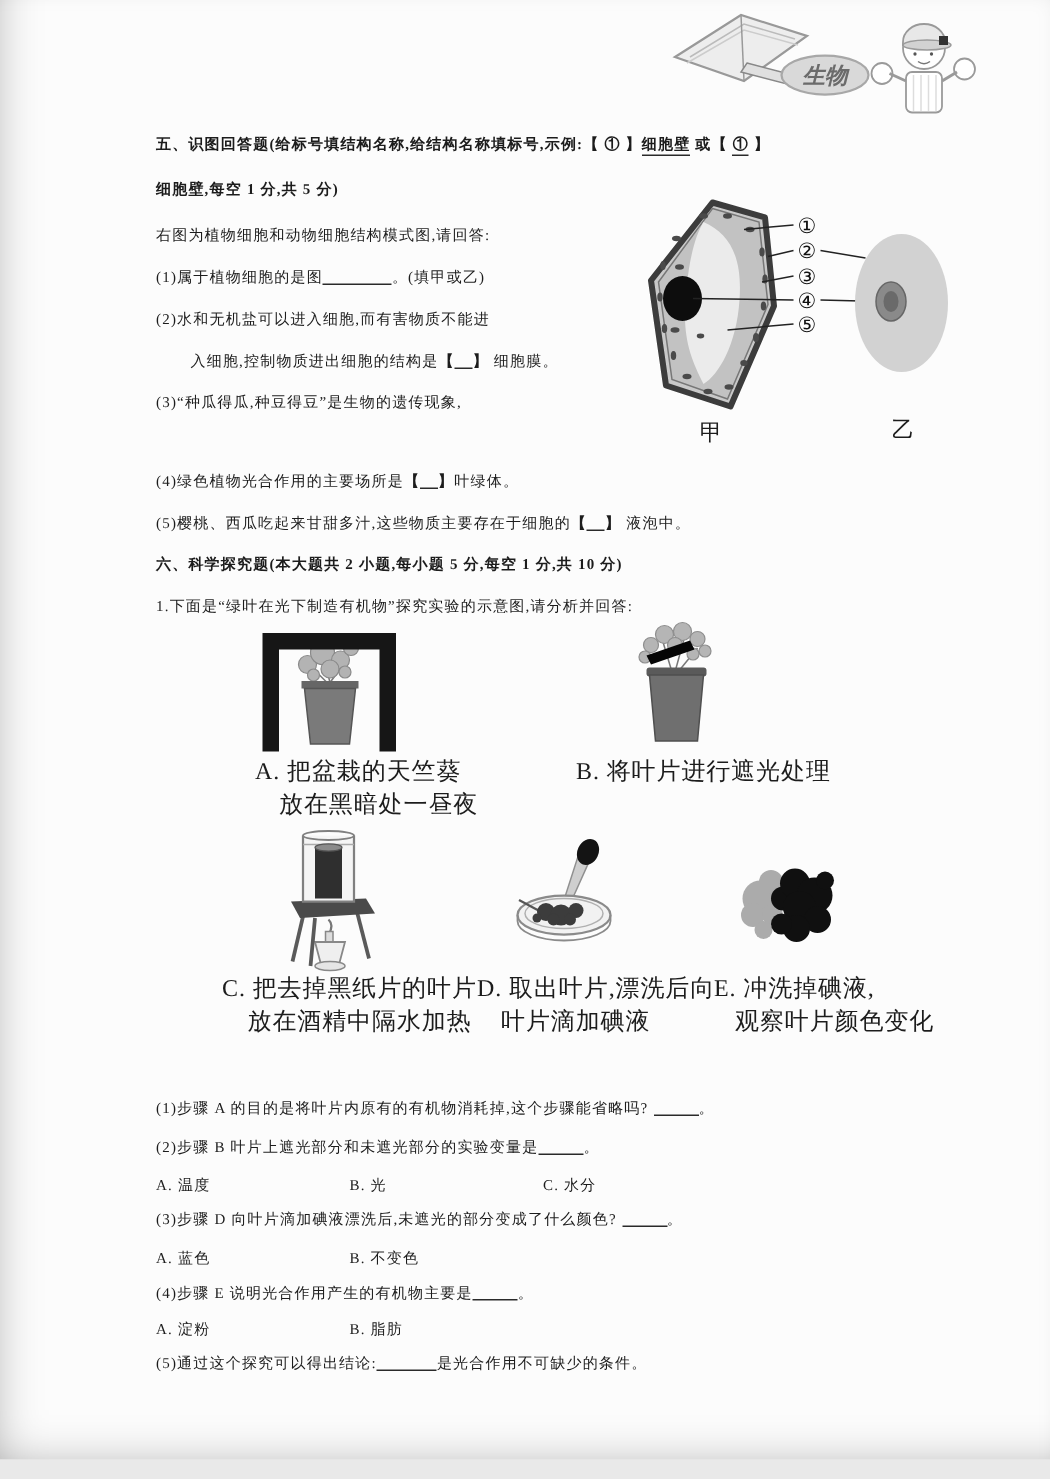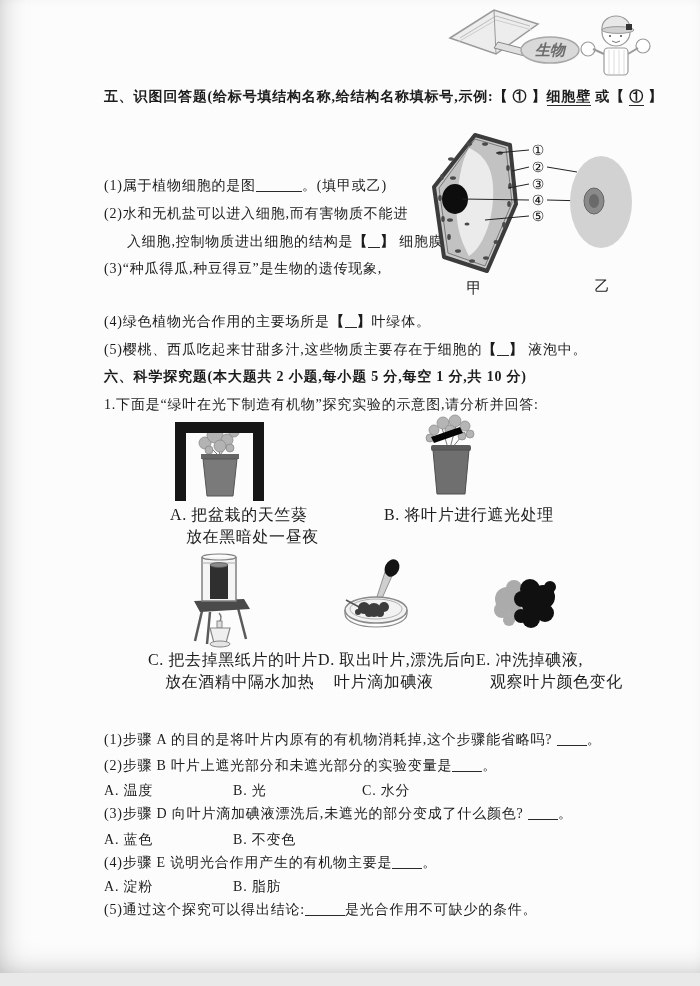--- a/index.html
+++ b/index.html
@@ -7,21 +7,21 @@
     position:relative;width:700px;height:973px;margin:0 auto;
     background:#fcfcfc;overflow:hidden;
     font-family:"Liberation Serif","DejaVu Serif",serif;
     color:#1c1c1c;
   }
   #page::before{
     content:"";position:absolute;inset:0;pointer-events:none;z-index:50;
     box-shadow:inset 16px -16px 34px -24px rgba(0,0,0,.38),
                inset -5px 5px 20px -18px rgba(0,0,0,.22);
   }
-  .ln{position:absolute;white-space:nowrap;font-size:14px;line-height:17px;
+  .ln{position:absolute;white-space:nowrap;font-size:10px;line-height:17px;
       letter-spacing:0.8px;color:#1c1c1c;}
   .bold{font-weight:700;}
   .bk{font-weight:700;}
   .ul{border-bottom:1.1px solid #2a2a2a;padding-bottom:1px;}
   .blank{display:inline-block;border-bottom:1.2px solid #2a2a2a;height:12px;
          vertical-align:-2px;}
   .b46{width:46px}.b30{width:30px}.b40{width:40px}.b12{width:12px}
   .cap{font-size:16px;letter-spacing:0.6px;}
   svg{position:absolute;}
   text{font-family:"Liberation Serif","DejaVu Serif",serif;}
@@ -60,20 +60,22 @@
       <path d="M164,26 A14,12 0 0 1 192,26 L192,28 L164,28 Z" fill="#e8e8e8" stroke-width="1.2"></path>
       <ellipse cx="180" cy="28" rx="16" ry="3.4" fill="#d2d2d2" stroke-width="1"></ellipse>
       <rect x="188" y="22" width="6" height="6" fill="#333" stroke="none"></rect>
       <circle cx="172" cy="34" r="1.1" fill="#555" stroke="none"></circle>
       <circle cx="183" cy="34" r="1.1" fill="#555" stroke="none"></circle>
       <path d="M174,39 q4,3 8,0" fill="none" stroke="#777" stroke-width="1"></path>
     </g>
   </svg>
 
   <div class="ln bold" style="left:104px;top:88px"><span>五、识图回答题(给标号填结构名称,给结构名称填标号,示例:【 ① 】</span><span class="ul">细胞壁</span><span> 或【 </span><span class="ul">①</span><span> 】</span></div>
+  <div class="ln bold" style="left:104px;top:118px">细胞壁,每空 1 分,共 5 分)</div>
+  <div class="ln" style="left:104px;top:149px">右图为植物细胞和动物细胞结构模式图,请回答:</div>
 
   <div class="ln" style="left:104px;top:177px"><span>(1)属于植物细胞的是图</span><span class="blank b46"></span><span>。(填甲或乙)</span></div>
 
   <div class="ln" style="left:104px;top:205px">(2)水和无机盐可以进入细胞,而有害物质不能进</div>
   <div class="ln" style="left:127px;top:233px"><span>入细胞,控制物质进出细胞的结构是</span><span class="bk">【</span><span class="blank b12"></span><span class="bk">】</span><span> 细胞膜。</span></div>
 
   <div class="ln" style="left:104px;top:260px">(3)“种瓜得瓜,种豆得豆”是生物的遗传现象,</div>
 
   <div class="ln" style="left:104px;top:313px"><span>(4)绿色植物光合作用的主要场所是</span><span class="bk">【</span><span class="blank b12"></span><span class="bk">】</span><span>叶绿体。</span></div>
 

